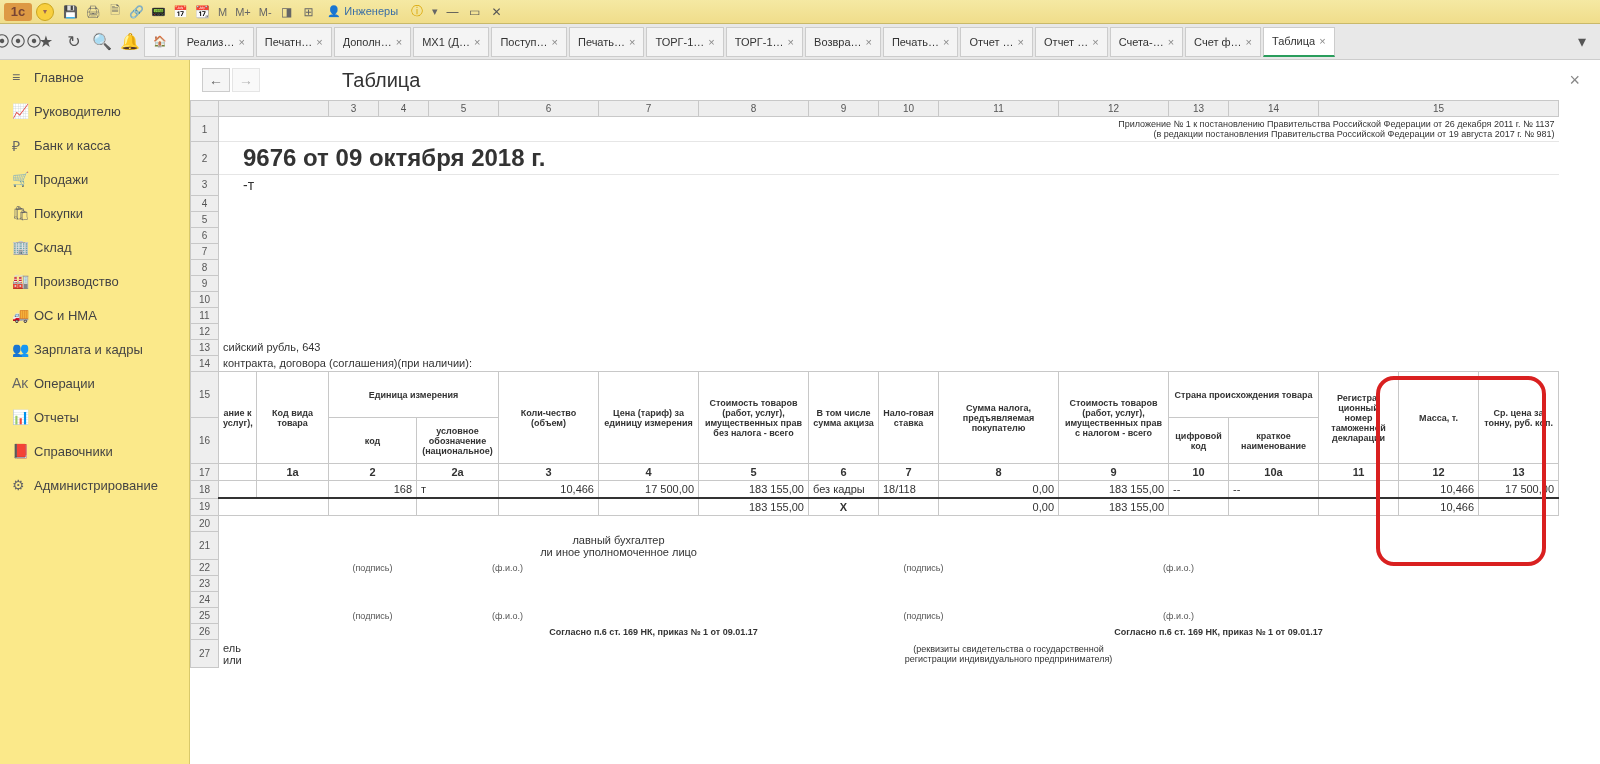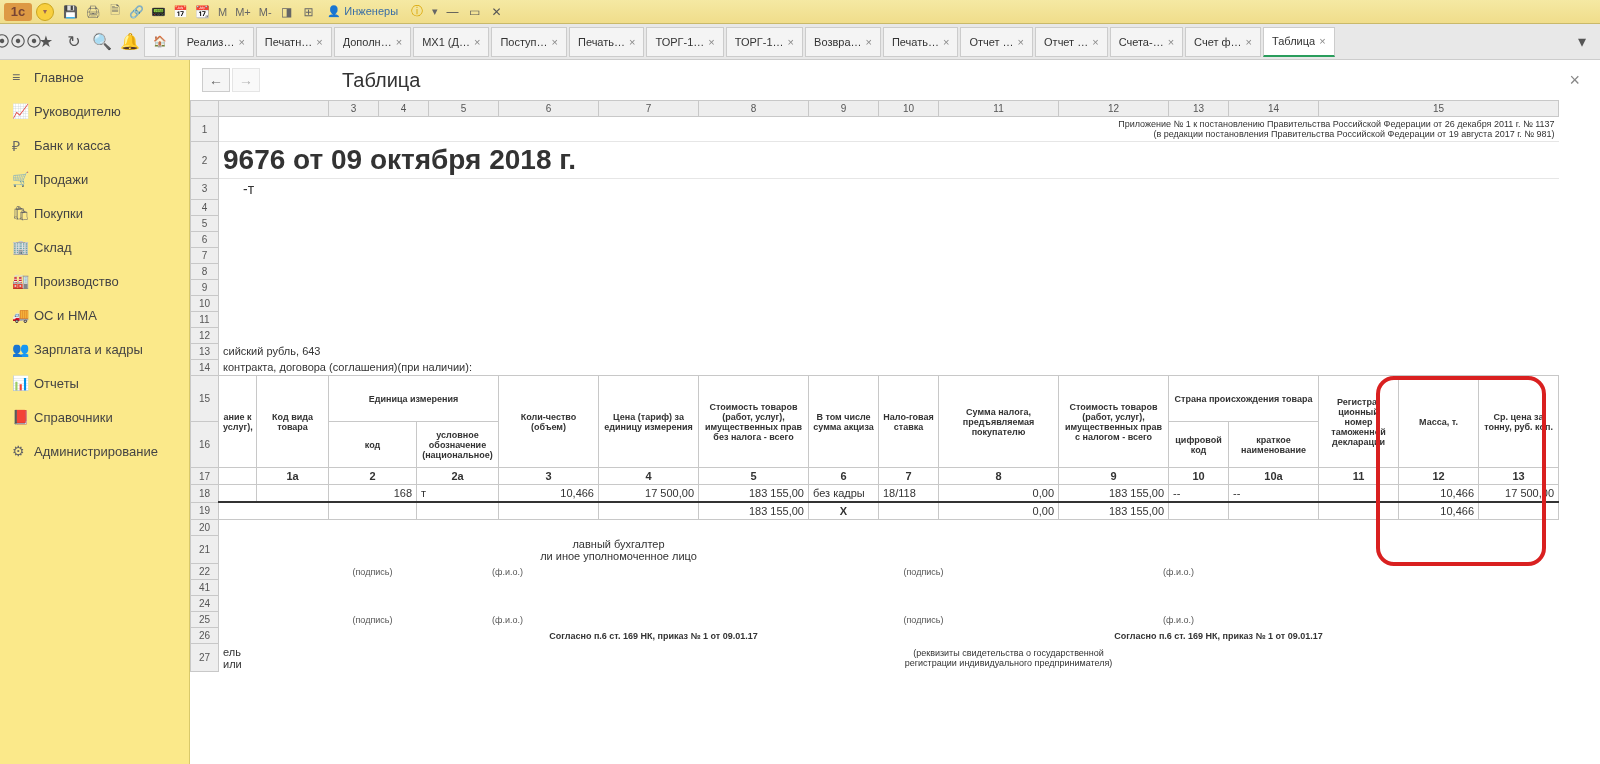--- a/index.html
+++ b/index.html
@@ -36,21 +36,21 @@
 .navbtn { width: 28px; height: 24px; border: 1px solid #ccc; background: #f5f5f5; display:flex;align-items:center;justify-content:center;cursor:pointer;font-size:14px;color:#666;margin-right:2px; }
 .doc-title { font-size: 20px; font-weight: 400; margin-left: 80px; }
 .close-doc { margin-left: auto; font-size: 18px; color: #888; cursor:pointer; padding: 0 8px; }
 
 
 .sheet { flex: 1; overflow: auto; position: relative; }
 .grid { border-collapse: collapse; font-size: 11px; }
 .grid td, .grid th { border: 1px solid #c8c8c8; padding: 2px 4px; background: #fff; vertical-align: middle; }
 .grid .rh { background: #eee; text-align: center; width: 28px; font-size: 10px; color:#555; position:sticky;left:0; }
 .grid .ch { background: #eee; text-align: center; font-size: 10px; color:#555; }
-.big { font-size: 28px; font-weight: bold; }
+.big { font-size: 24px; font-weight: bold; margin-left: 20px; }
 .right { text-align: right; }
 .center { text-align: center; font-weight: bold; }
 .small { font-size: 9px; }
 .sig-line { border-bottom: 1px solid #333; }
 .sig-label { font-size: 9px; text-align: center; color: #555; }
 .topnote { font-size: 9px; text-align: right; margin-left: 22px; }
 
 
 .redbox { position: absolute; border: 4px solid #d92020; border-radius: 18px; pointer-events: none; z-index: 10; }
 </style>
@@ -187,20 +187,24 @@
         <span class="sicon">🏭</span>
         <span>Производство</span>
       </div>
     <div class="sidebar-row">
         <span class="sicon">🚚</span>
         <span>ОС и НМА</span>
       </div>
     <div class="sidebar-row">
         <span class="sicon">👥</span>
         <span>Зарплата и кадры</span>
+      </div>
+    <div class="sidebar-row">
+        <span class="sicon">Аᴋ</span>
+        <span>Операции</span>
       </div>
     <div class="sidebar-row">
         <span class="sicon">📊</span>
         <span>Отчеты</span>
       </div>
     <div class="sidebar-row">
         <span class="sicon">📕</span>
         <span>Справочники</span>
       </div>
     <div class="sidebar-row">
@@ -434,21 +438,21 @@
           <td colspan="2" style="border:none"></td>
           <td colspan="2" style="border:none" class="sig-label">(подпись)</td>
           <td colspan="3" style="border:none" class="sig-label">(ф.и.о.)</td>
           <td colspan="2" style="border:none"></td>
           <td colspan="3" style="border:none" class="sig-label">(подпись)</td>
           <td colspan="4" style="border:none" class="sig-label">(ф.и.о.)</td>
           <td colspan="3" style="border:none"></td>
         </tr>
 
         <tr>
-              <td class="rh">41</td>
+              <td class="rh">23</td>
               <td colspan="19" style="border:none;height:14px;"></td>
             </tr>
 
         <tr>
               <td class="rh">24</td>
           <td colspan="3" style="border:none"></td>
           <td colspan="6" style="border:none" class="sig-line"></td>
           <td colspan="3" style="border:none" class="sig-line"></td>
           <td colspan="4" style="border:none" class="sig-line"></td>
           <td colspan="3" style="border:none"></td>

